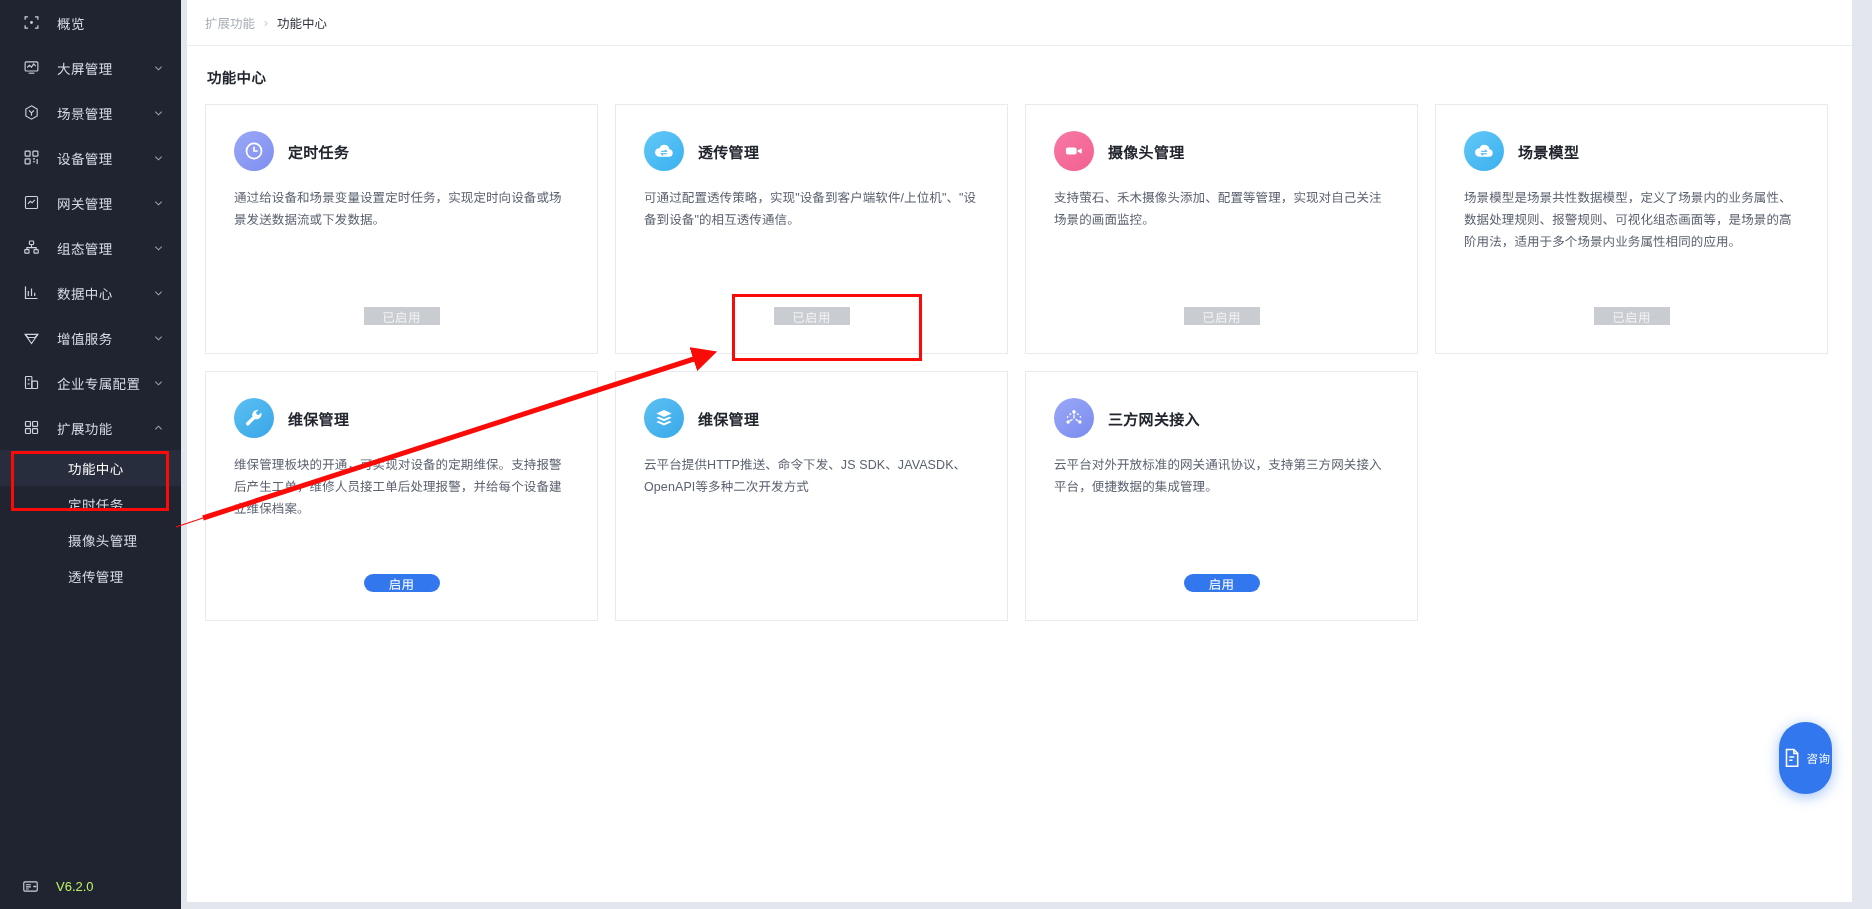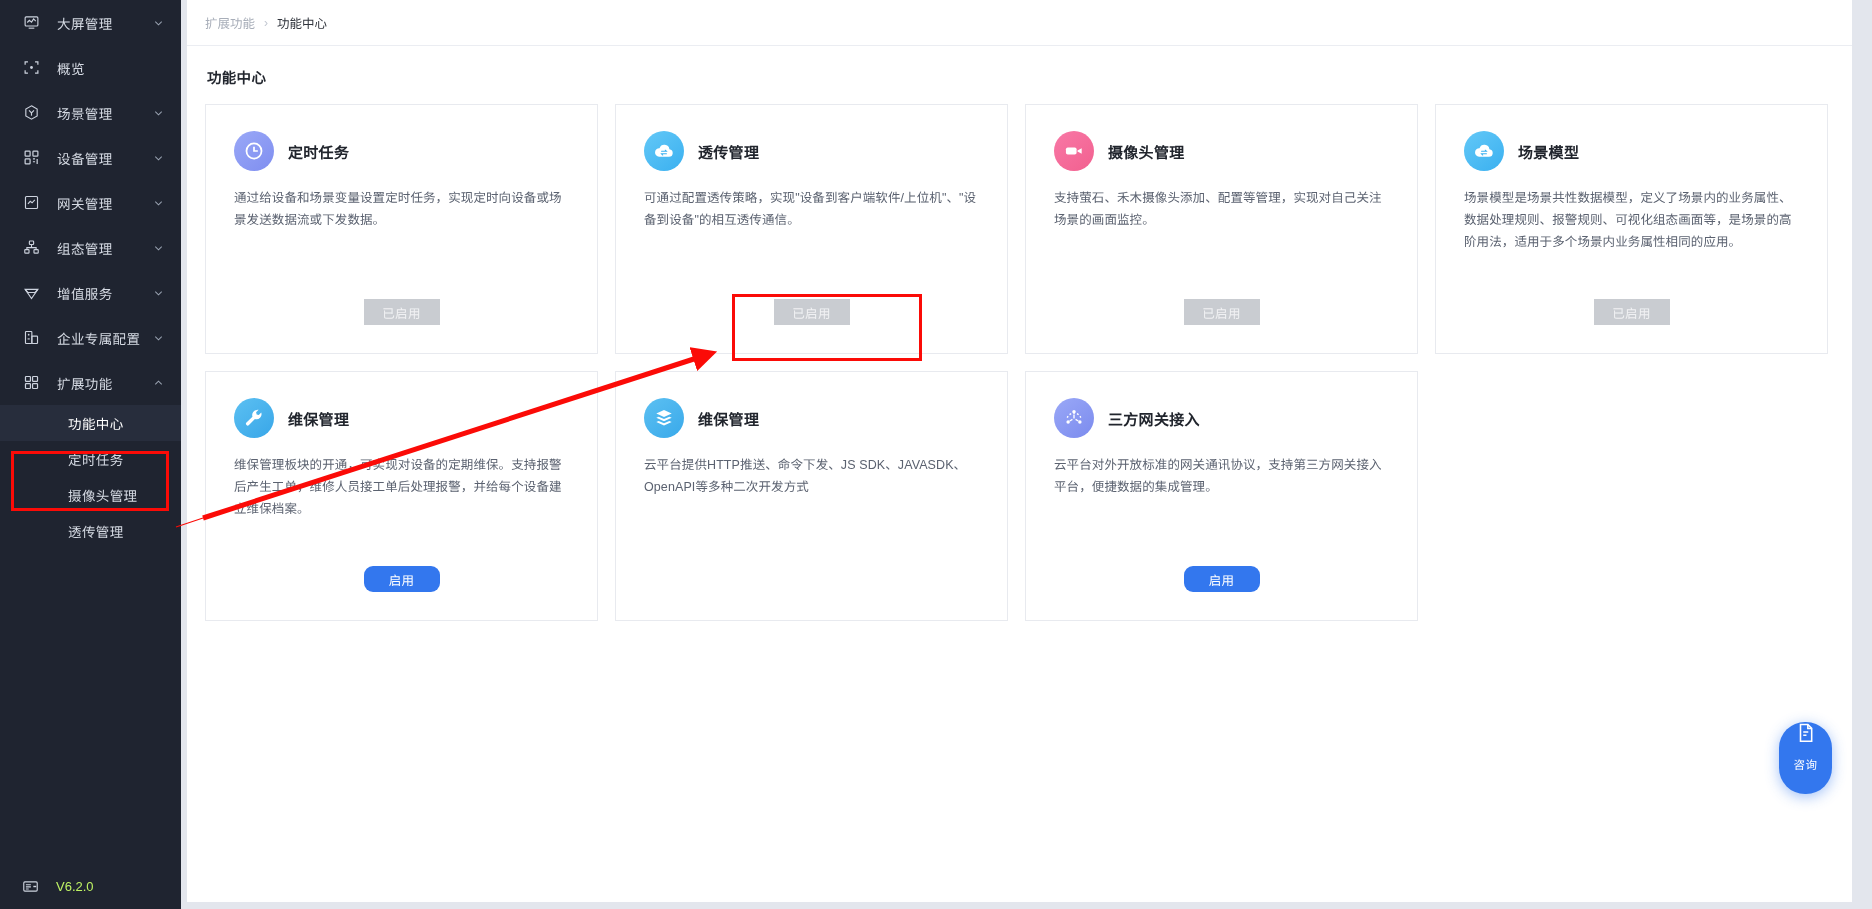--- a/index.html
+++ b/index.html
@@ -144,21 +144,21 @@
     color: #5b6270;
     letter-spacing: .1px;
   }
   .fc-btn-row {
     position: absolute;
     left: 0; right: 0; bottom: 28px;
     display: flex; justify-content: center;
   }
   .fc-btn {
     min-width: 76px;
-    height: 26px;
+    height: 18px;
     padding: 0 16px;
     font-size: 12.5px;
     display: inline-flex; align-items: center; justify-content: center;
     border: none;
     font-family: inherit;
     letter-spacing: .3px;
     cursor: pointer;
   }
   .fc-btn.enabled-state { background: #c9ccd1; color: #f1f2f4; cursor: default; }
   .fc-btn.primary { background: #3377ee; color: #ffffff; border-radius: 9px; }
@@ -184,62 +184,62 @@
     pointer-events: none; z-index: 59;
   }
 
   
   .float-btn {
     position: absolute;
     right: 20px; bottom: 108px;
     width: 53px; height: 72px;
     background: #3377ee;
     border-radius: 26px;
-    display: flex; flex-direction: column;
-    align-items: center; 
-    gap: 12px;
+    display: flex; flex-direction: row;
+    align-items: center; justify-content: center;
+    gap: 4px;
     box-shadow: 0 3px 14px rgba(51,119,238,.45);
     cursor: pointer;
     z-index: 50;
   }
   .float-btn svg { width: 22px; height: 22px; display: block; }
   .float-btn .fb-label { font-size: 11.5px; color: #ffffff; letter-spacing: .5px; }
 </style>
 </head>
 <body>
 
 <div id="app">
 
   <aside class="sidebar">
     <nav class="nav-list">
 
       <div class="nav-item">
         <span class="ico">
+          <svg viewBox="0 0 24 24" fill="none" stroke="currentColor" stroke-width="1.7">
+            <path d="M3 8V4h4M21 8V4h-4M3 16v4h4M21 16v4h-4"></path>
+            <circle cx="12" cy="12" r="2" fill="currentColor" stroke="none"></circle>
+          </svg>
+        </span>
+        <span class="nav-label">概览</span>
+      </div>
+
+      <div class="nav-item">
+        <span class="ico">
           <svg viewBox="0 0 24 24" fill="none" stroke="currentColor" stroke-width="1.6">
             <rect x="3" y="4" width="18" height="13" rx="1.5"></rect>
             <path d="M6 12l3-3 3 2.5 3-4.5 3 3"></path>
               <path d="M8 20h8"></path>
           </svg>
         </span>
         <span class="nav-label">大屏管理</span>
         <span class="chev">
           <svg viewBox="0 0 24 24" fill="none" stroke="currentColor" stroke-width="2.2">
               <path d="M5 9l7 7 7-7"></path>
             </svg>
         </span>
-      </div>
-
-      <div class="nav-item">
-        <span class="ico">
-          <svg viewBox="0 0 24 24" fill="none" stroke="currentColor" stroke-width="1.7">
-            <path d="M3 8V4h4M21 8V4h-4M3 16v4h4M21 16v4h-4"></path>
-            <circle cx="12" cy="12" r="2" fill="currentColor" stroke="none"></circle>
-          </svg>
-        </span>
-        <span class="nav-label">概览</span>
       </div>
 
       <div class="nav-item">
         <span class="ico">
           <svg viewBox="0 0 24 24" fill="none" stroke="currentColor" stroke-width="1.6">
             <path d="M12 2.6l8 4.6v9.6l-8 4.6-8-4.6V7.2z"></path>
             <path d="M8.5 9l3.5 3.5L15.5 9"></path>
               <path d="M12 12.5v4"></path>
           </svg>
         </span>
@@ -293,20 +293,34 @@
           </svg>
         </span>
         <span class="nav-label">组态管理</span>
         <span class="chev">
           <svg viewBox="0 0 24 24" fill="none" stroke="currentColor" stroke-width="2.2">
               <path d="M5 9l7 7 7-7"></path>
             </svg>
         </span>
       </div>
 
+      <div class="nav-item">
+        <span class="ico">
+          <svg viewBox="0 0 24 24" fill="none" stroke="currentColor" stroke-width="1.7">
+            <path d="M3.5 3.5v17h17"></path>
+            <path d="M7.5 17V10M12 17V6.5M16.5 17v-4.5"></path>
+          </svg>
+        </span>
+        <span class="nav-label">数据中心</span>
+        <span class="chev">
+          <svg viewBox="0 0 24 24" fill="none" stroke="currentColor" stroke-width="2.2">
+              <path d="M5 9l7 7 7-7"></path>
+            </svg>
+        </span>
+      </div>
 
 
       <div class="nav-item">
         <span class="ico">
           <svg viewBox="0 0 24 24" fill="none" stroke="currentColor" stroke-width="1.6">
             <path d="M3 7.5h18L12 20.5z"></path>
               <path d="M3 7.5L7 12h10l4-4.5"></path>
           </svg>
         </span>
         <span class="nav-label">增值服务</span>

